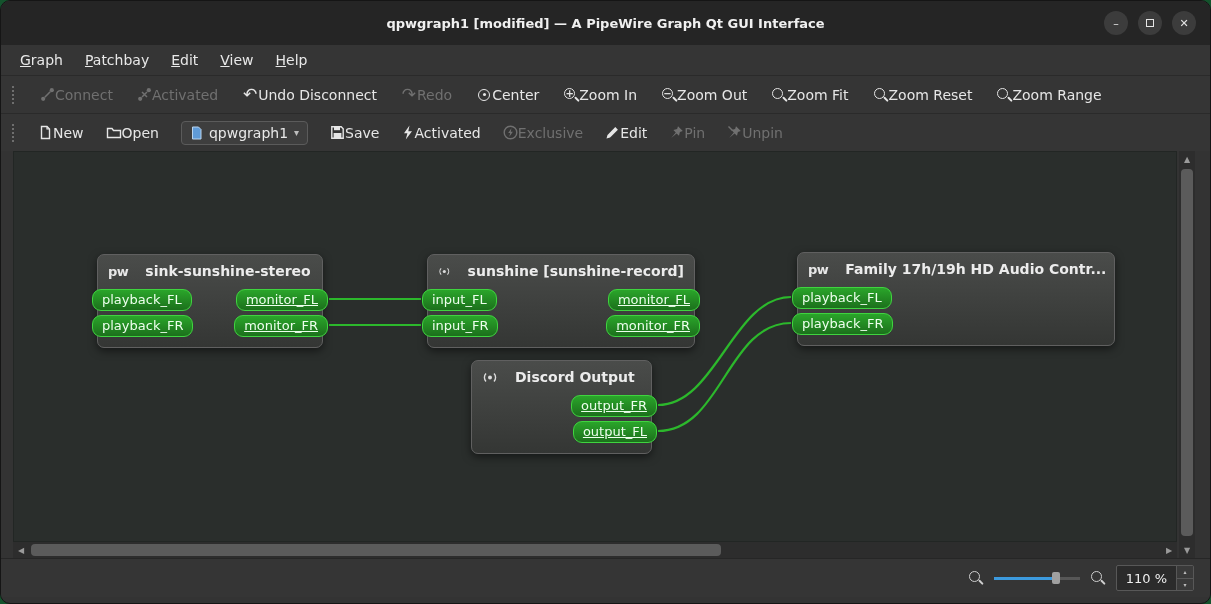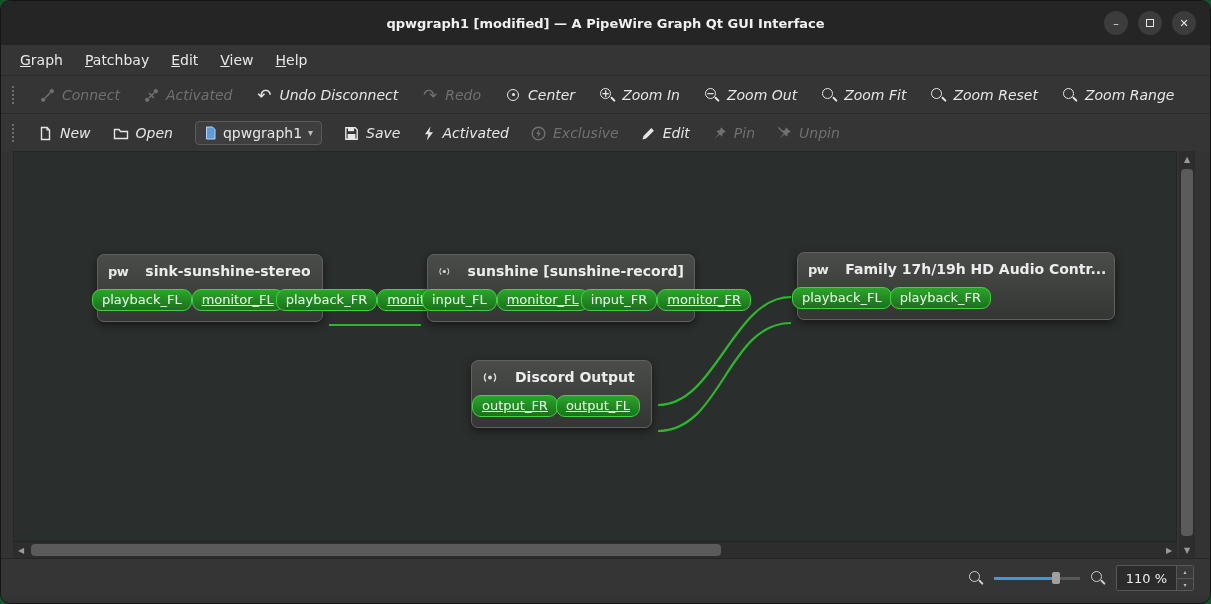--- a/index.html
+++ b/index.html
@@ -22,21 +22,21 @@
   .menu-item { color:#e8e8e8; font-size:14px; padding:4px 11px; cursor:default; }
   .menu-item::first-letter { text-decoration:underline; }
 
   
   .toolbar { position:absolute; left:0; right:0; height:38px; background:#353535;
              border-top:1px solid #2a2a2a; display:flex; align-items:center; gap:24px; padding-left:10px; }
   .tb1 { top:74px; } .tb2 { top:112px; gap:22px; }
   .grip { width:5px; height:20px; flex:none;
           background-image:radial-gradient(circle,#6e6e6e 1px,transparent 1.2px);
           background-size:4px 4px; }
-  .tbtn { display:flex; align-items:flex-end; gap:7px; color:#e6e6e6; font-size:14px; flex:none;font-style:italic; }
+  .tbtn { display:flex; align-items:flex-start; gap:0; color:#e6e6e6; font-size:14px; flex:none; }
   .tbtn.disabled { color:#707070; }
   .tbtn svg { flex:none; }
   .uarrow { font-size:17px; line-height:15px; width:16px; text-align:center; }
 
   .mag { position:relative; width:16px; height:16px; display:inline-block; flex:none; }
   .mag::before { content:""; position:absolute; left:1px; top:1px; width:9px; height:9px;
                  border:1.7px solid currentColor; border-radius:50%; }
   .mag::after { content:""; position:absolute; left:10.5px; top:11px; width:5.5px; height:2px;
                 background:currentColor; border-radius:1px; transform:rotate(45deg); }
   .mag .sign { position:absolute; left:1px; top:1px; width:11px; height:11px; line-height:11px;
@@ -56,21 +56,21 @@
             border:1px solid #222624; overflow:hidden; }
   .connections { position:absolute; left:0; top:0; z-index:1; }
   .connections path { fill:none; stroke:#2cb82c; stroke-width:2.2; }
 
   .node { position:absolute; z-index:2; border:1px solid #606060; border-radius:7px;
           background:linear-gradient(180deg,#4a4c4a 0%,#343634 100%);
           box-shadow:0 3px 8px rgba(0,0,0,.5); }
   .ntitle { display:flex; align-items:center; gap:17px; height:32px; padding:0 10px;
             font-size:14px; font-weight:bold; color:#ececec; white-space:nowrap; }
   .pwglyph { font-size:13px; font-weight:bold; color:#e8e8e8; letter-spacing:-0.5px; }
-  .ports { display:flex; flex-direction:row; gap:4px; padding:2px 0 10px; }
+  .ports { display:flex; flex-direction:column; gap:4px; padding:2px 0 10px; }
   .prow { display:flex; justify-content:space-between; height:22px; }
   .prow.end { justify-content:flex-end; }
   .prow.start { justify-content:flex-start; }
   .port { height:22px; line-height:19px; border:1.5px solid #3fd43f; border-radius:9px;
           background:linear-gradient(180deg,#2aa52a,#1c701c); color:#edffed; font-size:13px;
           padding:0 9px; white-space:nowrap; }
   .port.in { margin-left:-6px; }
   .port.out { margin-right:-6px;text-decoration:underline; }
 
   

